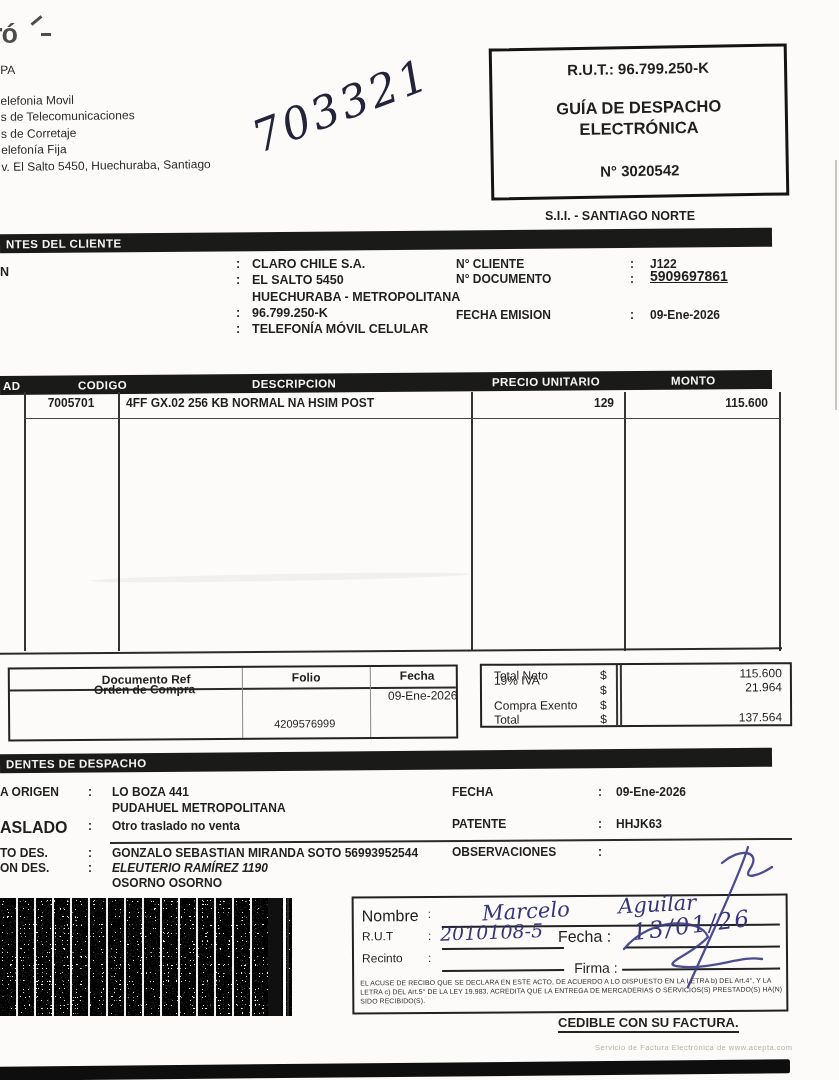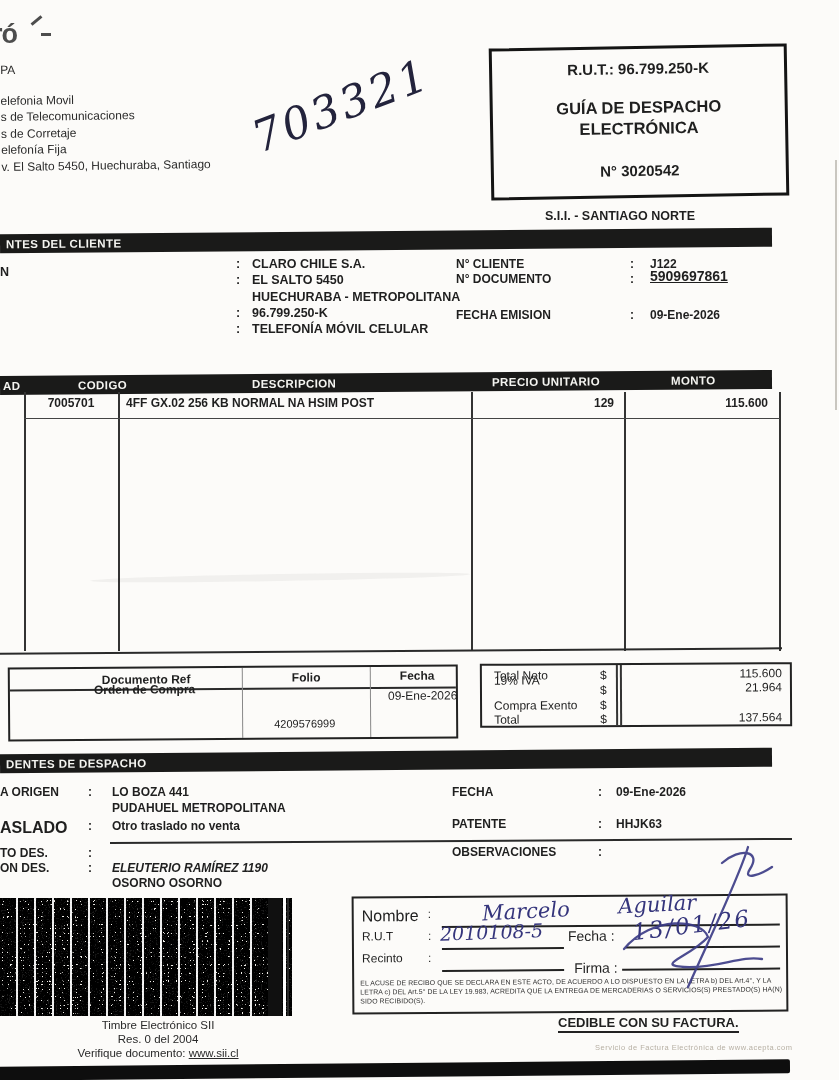--- a/index.html
+++ b/index.html
@@ -145,20 +145,21 @@
   <div class="t b" style="left:0;top:786px;font-size:12px;">A ORIGEN</div>
   <div class="t b" style="left:88px;top:786px;font-size:12px;">:</div>
   <div class="t b" style="left:112px;top:786px;font-size:12px;">LO BOZA 441</div>
   <div class="t b" style="left:112px;top:802px;font-size:12px;">PUDAHUEL   METROPOLITANA</div>
   <div class="t b" style="left:0;top:820px;font-size:16px;">ASLADO</div>
   <div class="t b" style="left:88px;top:820px;font-size:12px;">:</div>
   <div class="t b" style="left:112px;top:820px;font-size:12px;">Otro traslado no venta</div>
   <div class="hline" style="left:110px;top:840px;width:682px;height:2px;transform:rotate(-0.35deg);"></div>
   <div class="t b" style="left:0;top:847px;font-size:12px;">TO DES.</div>
   <div class="t b" style="left:88px;top:847px;font-size:12px;">:</div>
+  <div class="t b" style="left:112px;top:847px;font-size:12px;">GONZALO SEBASTIAN MIRANDA SOTO 56993952544</div>
   <div class="t b" style="left:0;top:862px;font-size:12px;">ON DES.</div>
   <div class="t b" style="left:88px;top:862px;font-size:12px;">:</div>
   <div class="t b" style="left:112px;top:862px;font-size:12px;font-style:italic;">ELEUTERIO RAMÍREZ 1190</div>
   <div class="t b" style="left:112px;top:877px;font-size:12px;">OSORNO   OSORNO</div>
 
   <div class="t b" style="left:452px;top:786px;font-size:12px;">FECHA</div>
   <div class="t b" style="left:598px;top:786px;font-size:12px;">:</div>
   <div class="t b" style="left:616px;top:786px;font-size:12px;">09-Ene-2026</div>
   <div class="t b" style="left:452px;top:818px;font-size:12px;">PATENTE</div>
   <div class="t b" style="left:598px;top:818px;font-size:12px;">:</div>
@@ -189,34 +190,29 @@
         <rect x="196" width="2" height="118"></rect>
           <rect x="214" width="2" height="118"></rect>
         <rect x="232" width="2" height="118"></rect>
           <rect x="250" width="2" height="118"></rect>
       </g>
       <rect x="268" y="0" width="14" height="118" fill="#101010"></rect>
       <rect x="283" y="0" width="3" height="118" fill="#ffffff"></rect>
       <rect x="287" y="0" width="2" height="118" fill="#2a2a2a"></rect>
     </svg>
   </div>
-  <div class="stamp">
-    <div>Timbre Electrónico SII</div>
-    <div>Res. 0 del 2004</div>
-    <div><span>Verifique documento: </span><span style="text-decoration:underline;">www.sii.cl</span></div>
-  </div>
 
   <div class="box" style="left:352px;top:895px;width:436px;height:118px;transform:rotate(-0.4deg);">
     <div class="t" style="left:8px;top:10px;font-size:16px;">Nombre</div>
     <div class="t" style="left:74px;top:10px;font-size:12px;">:</div>
     <div class="hline" style="left:88px;top:28px;width:338px;background:#222;"></div>
     <div class="t" style="left:8px;top:32px;font-size:12px;">R.U.T</div>
     <div class="t" style="left:74px;top:32px;font-size:12px;">:</div>
     <div class="hline" style="left:88px;top:50px;width:122px;background:#222;"></div>
-    <div class="t" style="left:214px;top:32px;font-size:14px;">Fecha :</div>
+    <div class="t" style="left:204px;top:32px;font-size:16px;">Fecha :</div>
     <div class="hline" style="left:272px;top:50px;width:154px;background:#222;"></div>
     <div class="t" style="left:8px;top:54px;font-size:12px;">Recinto</div>
     <div class="t" style="left:74px;top:54px;font-size:12px;">:</div>
     <div class="hline" style="left:88px;top:72px;width:122px;background:#222;"></div>
     <div class="t" style="left:220px;top:64px;font-size:14px;">Firma :</div>
     <div class="hline" style="left:268px;top:72px;width:158px;background:#222;"></div>
     <div class="legal">EL ACUSE DE RECIBO QUE SE DECLARA EN ESTE ACTO, DE ACUERDO A LO DISPUESTO EN LA LETRA b) DEL Art.4°, Y LA LETRA c) DEL Art.5° DE LA LEY 19.983, ACREDITA QUE LA ENTREGA DE MERCADERIAS O SERVICIOS(S) PRESTADO(S) HA(N) SIDO RECIBIDO(S).</div>
   </div>
 
   <div class="hand" style="left:482px;top:896px;font-size:21px;word-spacing:42px;transform:rotate(-3deg);">Marcelo Aguilar</div>

